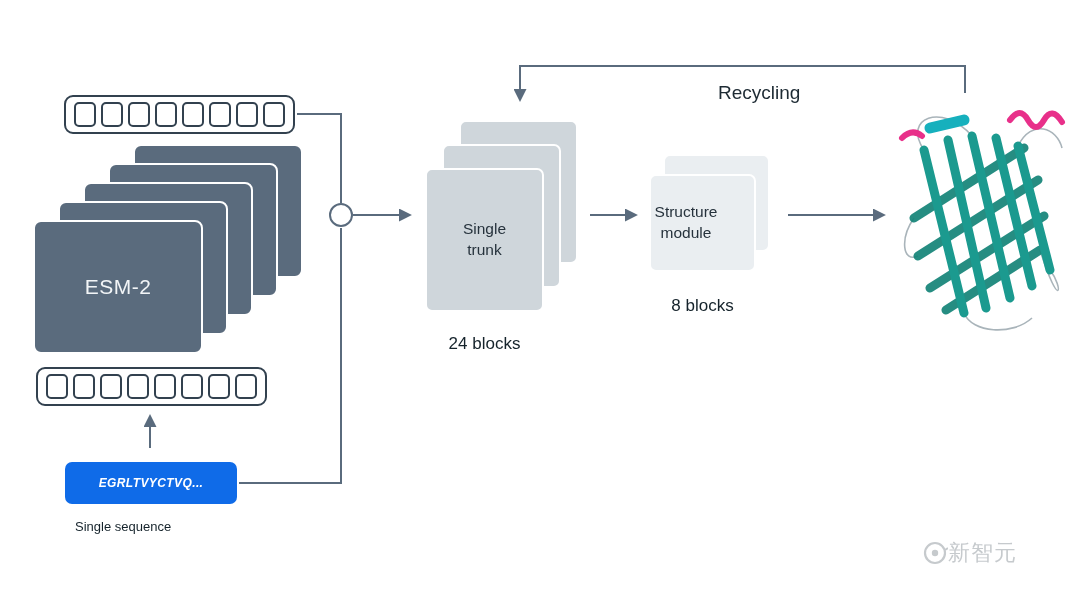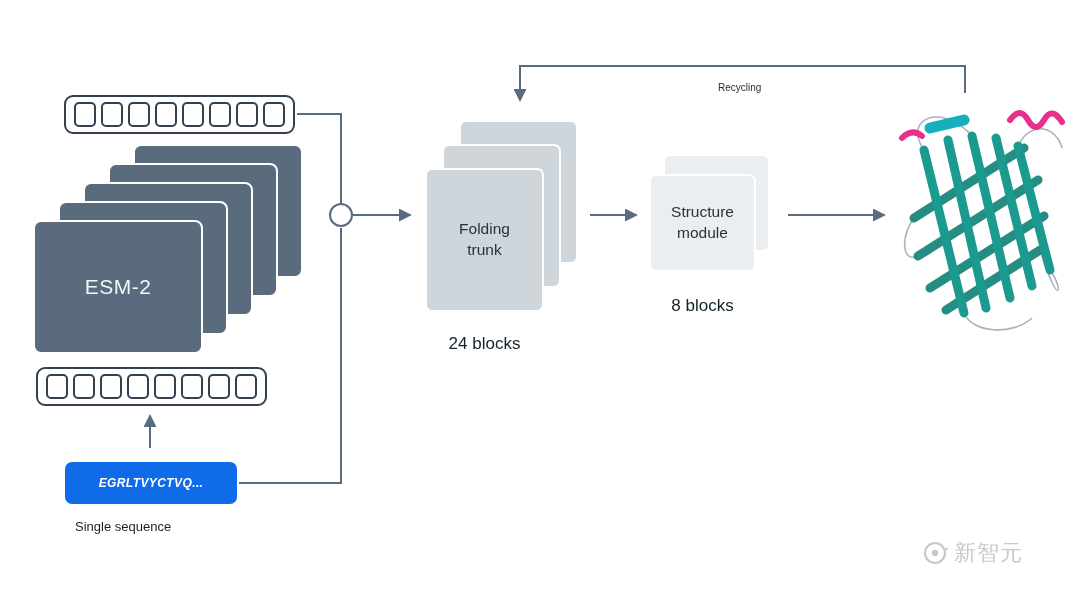--- a/index.html
+++ b/index.html
@@ -38,47 +38,47 @@
     position:absolute;width:115px;height:140px;border:2px solid #fff;border-radius:7px;
     background:var(--trunk_card,#cfd6db);
   }
   .trunk-front{display:flex;align-items:center;justify-content:center;}
   .stack-card-label{font-size:15.5px;color:#26323c;text-align:center;line-height:1.35;width:70px;}
 
   .module-card{
     position:absolute;width:103px;height:94px;border:2px solid #fff;border-radius:7px;
     background:var(--module_card,#eaeef1);
   }
-  .module-front{display:flex;align-items:center;justify-content:center;}
+  .module-front{display:flex;align-items:center;}
 
   .blocks-label{position:absolute;font-size:17px;text-align:center;color:#15232b;}
 
   
   .seq-button{
     position:absolute;left:65px;top:462px;width:172px;height:42px;border-radius:7px;
     background:var(--sequence_button,#0f6be8);
     display:flex;align-items:center;justify-content:center;
     color:#fff;font-size:12px;font-weight:bold;letter-spacing:.4px;font-style:italic;
   }
 
   .small-note{font-size:12.5px;line-height:1.45;text-align:center;color:#1d2a33;}
   .small-note span{display:block;}
 
-  .recycling-label{position:absolute;left:718px;top:82px;font-size:10px;color:#1d2a33;}
+  .recycling-label{position:absolute;left:718px;top:82px;font-size:19px;color:#1d2a33;}
 
   
   .pa,.pb{stroke:var(--protein_teal,#1b9a8f);stroke-width:9;stroke-linecap:round;fill:none;}
   .pb{stroke:#148377;opacity:.92;}
   .pc{stroke:#16b0bd;stroke-width:11;stroke-linecap:round;fill:none;}
   .pp{stroke:var(--protein_pink,#e8308a);stroke-width:6;stroke-linecap:round;fill:none;}
   .pl{stroke:#a9b4ba;stroke-width:1.6;fill:none;}
 
   
   .watermark{
-    position:absolute;left:922px;top:538px;display:flex;align-items:center;gap:6px;
+    position:absolute;left:922px;top:538px;display:flex;align-items:center;
     color:var(--watermark,#c6cacd);font-size:22px;letter-spacing:1px;
   }
 </style>
 </head>
 <body>
 
 <div class="abs" style="left:0;top:0;width:1080px;height:608px;">
 
   <svg id="connectors" viewBox="0 0 1080 608">
     <defs>
@@ -137,21 +137,21 @@
 
   <div class="seq-button">
     <span>EGRLTVYCTVQ...</span>
   </div>
 
   <div class="abs label" style="left:75px;top:519px;font-size:13px;">Single sequence</div>
 
   <div class="trunk-card" style="left:459px;top:120px;"></div>
   <div class="trunk-card" style="left:442px;top:144px;"></div>
   <div class="trunk-card trunk-front" style="left:425px;top:168px;">
-    <span class="stack-card-label">Folding trunk</span>
+    <span class="stack-card-label">Single trunk</span>
   </div>
   <div class="blocks-label" style="left:425px;top:334px;width:119px;">24 blocks</div>
 
   <div class="module-card" style="left:663px;top:154px;"></div>
   <div class="module-card module-front" style="left:649px;top:174px;">
     <span class="stack-card-label">Structure module</span>
   </div>
   <div class="blocks-label" style="left:649px;top:296px;width:107px;">8 blocks</div>
 
   <div class="recycling-label">Recycling</div>

